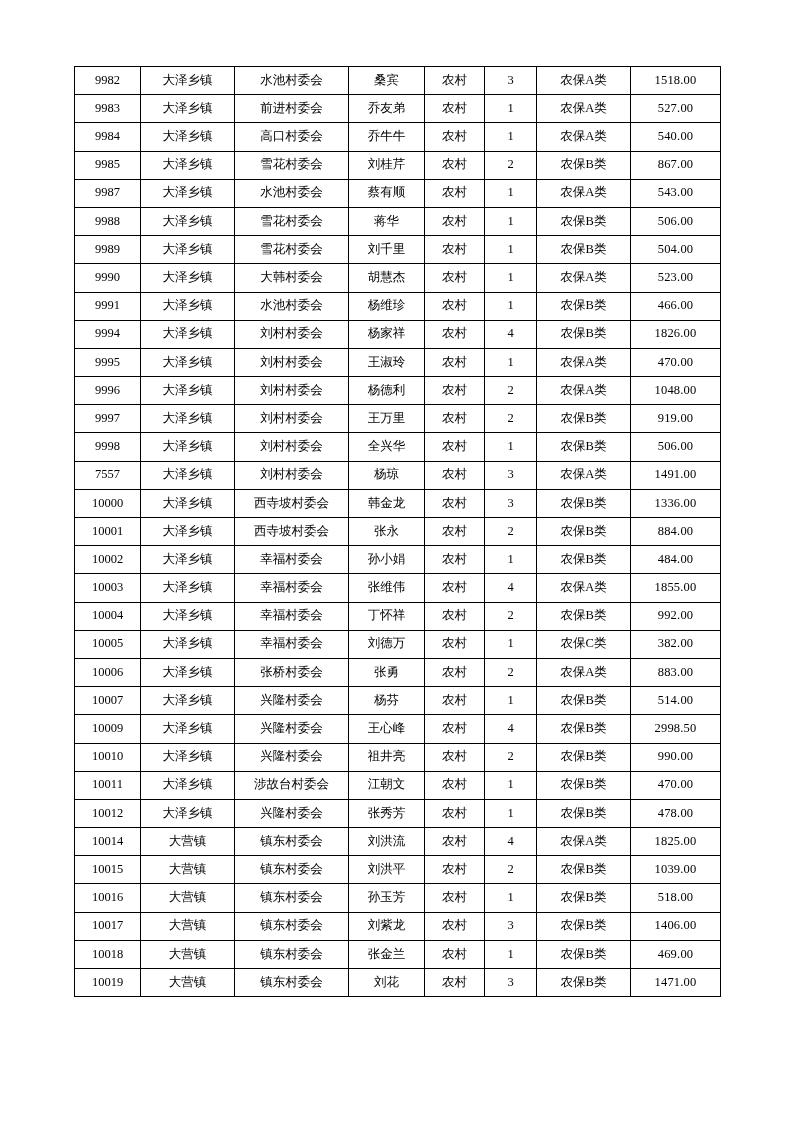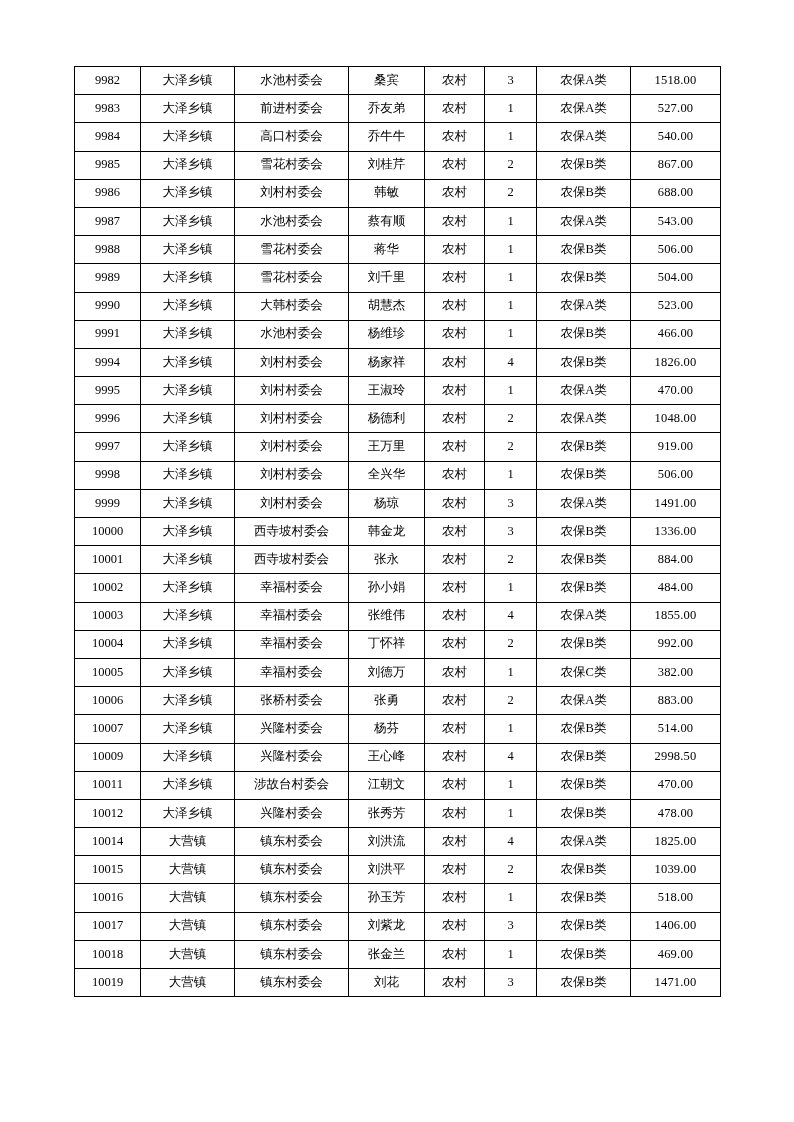--- a/index.html
+++ b/index.html
@@ -103,30 +103,20 @@
           <td>9985</td>
           <td>大泽乡镇</td>
           <td>雪花村委会</td>
           <td>刘桂芹</td>
           <td>农村</td>
           <td>2</td>
           <td>农保B类</td>
           <td class="amount">867.00</td>
         </tr>
         <tr>
-          <td>9986</td>
-          <td>大泽乡镇</td>
-          <td>刘村村委会</td>
-          <td>韩敏</td>
-          <td>农村</td>
-          <td>2</td>
-          <td>农保B类</td>
-          <td class="amount">688.00</td>
-        </tr>
-        <tr>
           <td>9987</td>
           <td>大泽乡镇</td>
           <td>水池村委会</td>
           <td>蔡有顺</td>
           <td>农村</td>
           <td>1</td>
           <td>农保A类</td>
           <td class="amount">543.00</td>
         </tr>
         <tr>
@@ -213,21 +203,21 @@
           <td>9998</td>
           <td>大泽乡镇</td>
           <td>刘村村委会</td>
           <td>全兴华</td>
           <td>农村</td>
           <td>1</td>
           <td>农保B类</td>
           <td class="amount">506.00</td>
         </tr>
         <tr>
-          <td>9999</td>
+          <td>7557</td>
           <td>大泽乡镇</td>
           <td>刘村村委会</td>
           <td>杨琼</td>
           <td>农村</td>
           <td>3</td>
           <td>农保A类</td>
           <td class="amount">1491.00</td>
         </tr>
         <tr>
           <td>10000</td>
@@ -311,20 +301,30 @@
         </tr>
         <tr>
           <td>10009</td>
           <td>大泽乡镇</td>
           <td>兴隆村委会</td>
           <td>王心峰</td>
           <td>农村</td>
           <td>4</td>
           <td>农保B类</td>
           <td class="amount">2998.50</td>
+        </tr>
+        <tr>
+          <td>10010</td>
+          <td>大泽乡镇</td>
+          <td>兴隆村委会</td>
+          <td>祖井亮</td>
+          <td>农村</td>
+          <td>2</td>
+          <td>农保B类</td>
+          <td class="amount">990.00</td>
         </tr>
         <tr>
           <td>10011</td>
           <td>大泽乡镇</td>
           <td>涉故台村委会</td>
           <td>江朝文</td>
           <td>农村</td>
           <td>1</td>
           <td>农保B类</td>
           <td class="amount">470.00</td>

